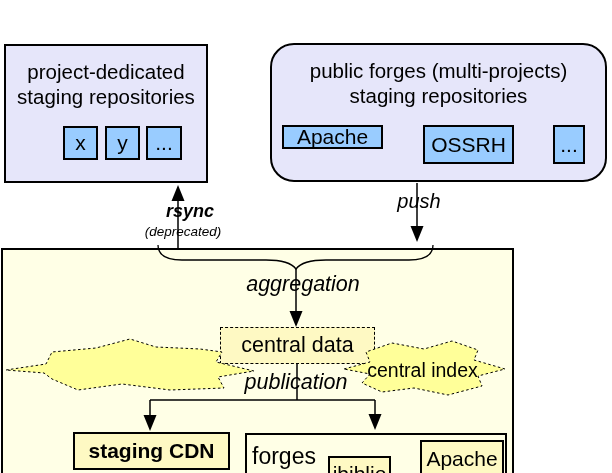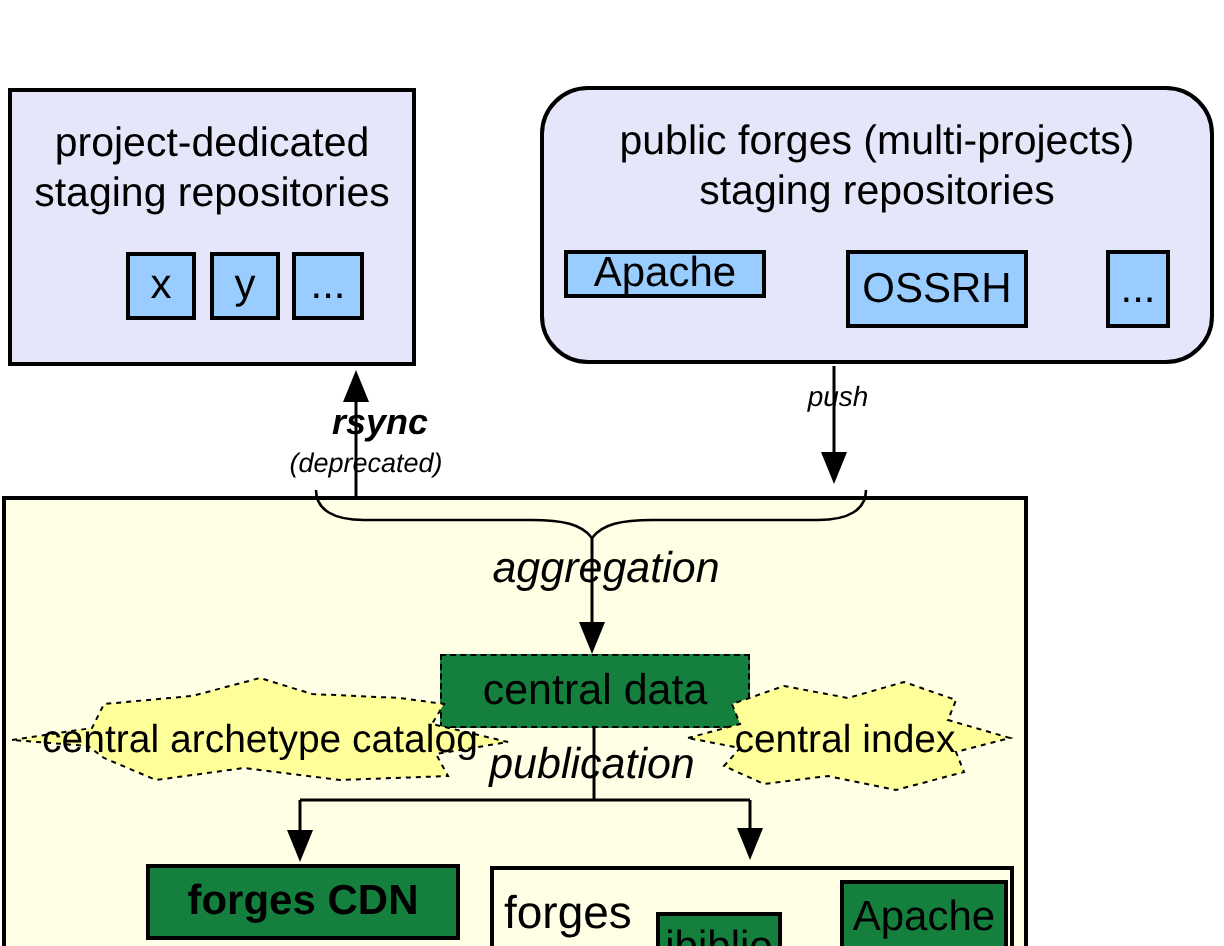--- a/index.html
+++ b/index.html
@@ -6,21 +6,21 @@
   .canvas{position:relative;width:612px;height:473px;background:#ffffff;
           font-family:"Liberation Sans",sans-serif;color:#000;overflow:hidden;margin-top:40px;}
   .abs{position:absolute;box-sizing:border-box;}
   .staging-box{background:#e6e6fa;border:2px solid #000;text-align:center;}
   .staging-title{font-size:20.5px;line-height:24.5px;padding-top:14px;white-space:nowrap;}
   .chip{position:absolute;box-sizing:border-box;background:#99ccff;border:2px solid #000;
         display:flex;align-items:center;justify-content:center;font-size:21px;}
   .central-box{background:#ffffe6;border:2px solid #000;}
   .central-title{text-align:center;font-size:29px;line-height:31px;}
   .central-title .bold{font-weight:bold;}
-  .ybox{position:absolute;box-sizing:border-box;background:#15803d;
+  .ybox{position:absolute;box-sizing:border-box;background:#fef9c3;
         display:flex;align-items:center;justify-content:center;}
   .dashedbox{border:1.5px dashed #000;font-size:21.5px;}
   .solidbox{border:2px solid #000;}
   .cdn{font-weight:bold;font-size:21px;}
   .mirrors-frame{background:#ffffe6;border:2px solid #000;}
   .mirrors-label{position:absolute;left:252px;top:403px;font-size:23px;}
   .mchip{font-size:21px;}
   .flow-label{position:absolute;font-style:italic;text-align:center;white-space:nowrap;}
   .cloud-label{position:absolute;font-size:19.5px;text-align:center;white-space:nowrap;}
   svg.overlay{position:absolute;left:0;top:0;pointer-events:none;}
@@ -51,21 +51,21 @@
     </div>
   </div>
   <div class="chip" style="left:282px;top:85px;width:101px;height:24px;">Apache</div>
   <div class="chip" style="left:423px;top:85px;width:91px;height:39px;">OSSRH</div>
   <div class="chip" style="left:553px;top:85px;width:32px;height:39px;">...</div>
 
   <div class="abs central-box" style="left:1px;top:208px;width:513px;height:262px;"></div>
 
   <div class="ybox dashedbox" style="left:220px;top:287px;width:155px;height:37px;">central data</div>
 
-  <div class="ybox solidbox cdn" style="left:73px;top:392px;width:157px;height:38px;">forges CDN</div>
+  <div class="ybox solidbox cdn" style="left:73px;top:392px;width:157px;height:38px;">staging CDN</div>
 
   <div class="abs mirrors-frame" style="left:245px;top:393px;width:262px;height:53px;"></div>
   <div class="mirrors-label">forges</div>
   <div class="ybox solidbox mchip" style="left:328px;top:416px;width:63px;height:36px;">ibiblio</div>
   <div class="ybox solidbox mchip" style="left:420px;top:400px;width:84px;height:37px;">Apache</div>
 
   <svg class="overlay" width="612" height="473" viewBox="0 0 612 473">
 
     <path class="cloud" d="M 6 330 L 46 324 L 52 312 L 96 308 L 130 299 L 156 307 L 200 309 L 222 312 L 216 322 L 254 331 L 218 337 L 224 348 L 170 350 L 122 344 L 78 350 L 52 339 L 44 333 Z"></path>
 
@@ -93,20 +93,19 @@
       <line class="ln" x1="150" y1="360" x2="375" y2="360"></line>
       <line class="ln" x1="150" y1="360" x2="150" y2="377"></line>
       <polygon class="ah" points="150,391 143.5,375 156.5,375"></polygon>
       <line class="ln" x1="375" y1="360" x2="375" y2="376"></line>
       <polygon class="ah" points="375,390 368.5,374 381.5,374"></polygon>
     </g>
   </svg>
 
   <div class="flow-label" style="left:150px;top:161px;width:80px;font-size:18px;font-weight:bold;">rsync</div>
   <div class="flow-label" style="left:122px;top:184px;width:122px;font-size:13.5px;">(deprecated)</div>
-  <div class="flow-label" style="left:379px;top:150px;width:80px;font-size:14px;">push</div>
+  <div class="flow-label" style="left:379px;top:150px;width:80px;font-size:20px;">push</div>
   <div class="flow-label" style="left:243px;top:232px;width:120px;font-size:21.5px;">aggregation</div>
   <div class="flow-label" style="left:236px;top:330px;width:120px;font-size:21.5px;">publication</div>
 
-  <div class="cloud-label" style="left:20px;top:319px;width:220px;">central archetype catalog</div>
   <div class="cloud-label" style="left:360px;top:319px;width:125px;">central index</div>
 
 </div>
 
 </body></html>

